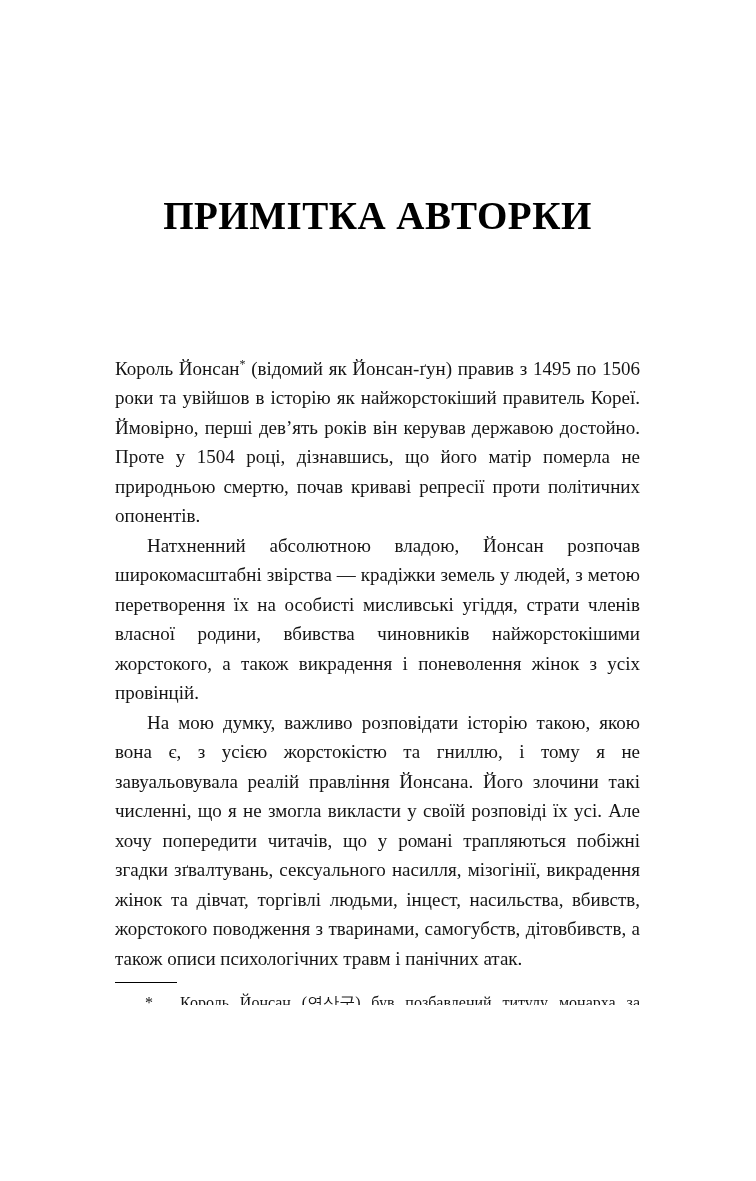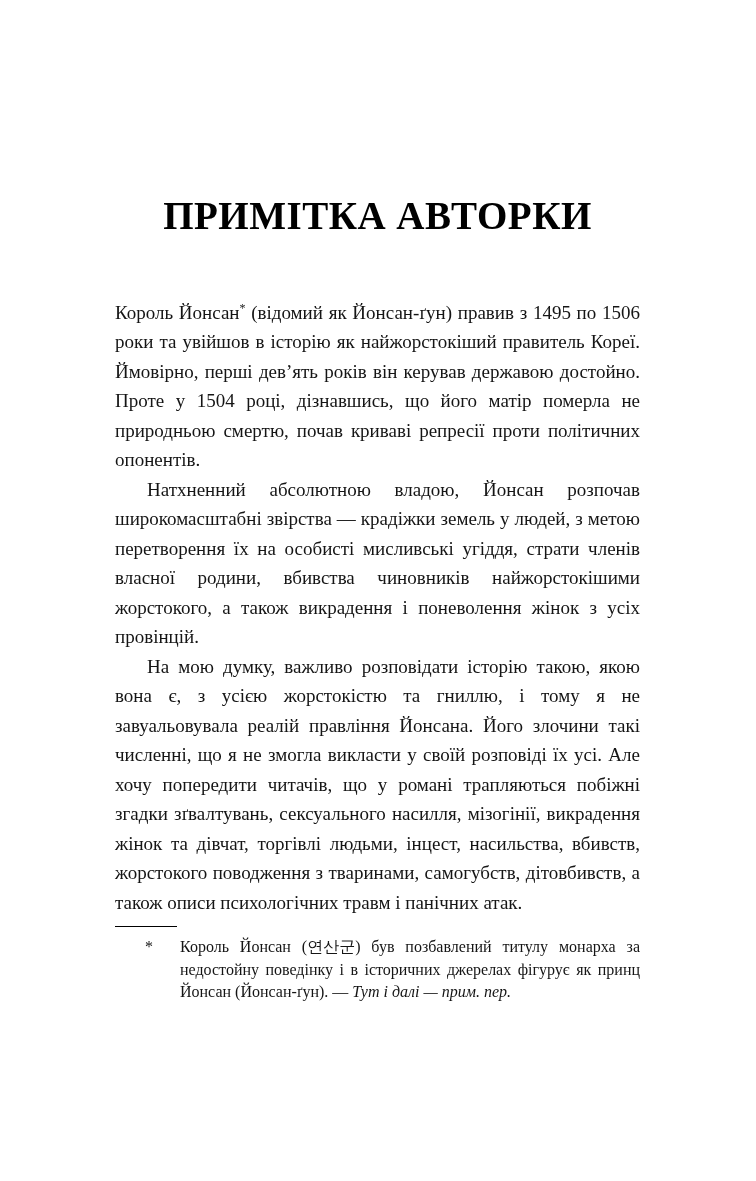--- a/index.html
+++ b/index.html
@@ -17,21 +17,21 @@
   .title {
     font-family: "Liberation Serif", serif;
     font-size: 39px;
     font-weight: 700;
     line-height: 1.1;
     text-align: center;
     letter-spacing: 0.5px;
     color: #000000;
   }
   .body {
-    margin-top: 60px;
+    margin-top: 116px;
     font-size: 19px;
     line-height: 29.5px;
     text-align: justify;
   }
   .para { margin: 0; }
   .para.indented { text-indent: 32px; }
   sup.footnote-ref {
     font-size: 12px;
     line-height: 0;
     vertical-align: super;

